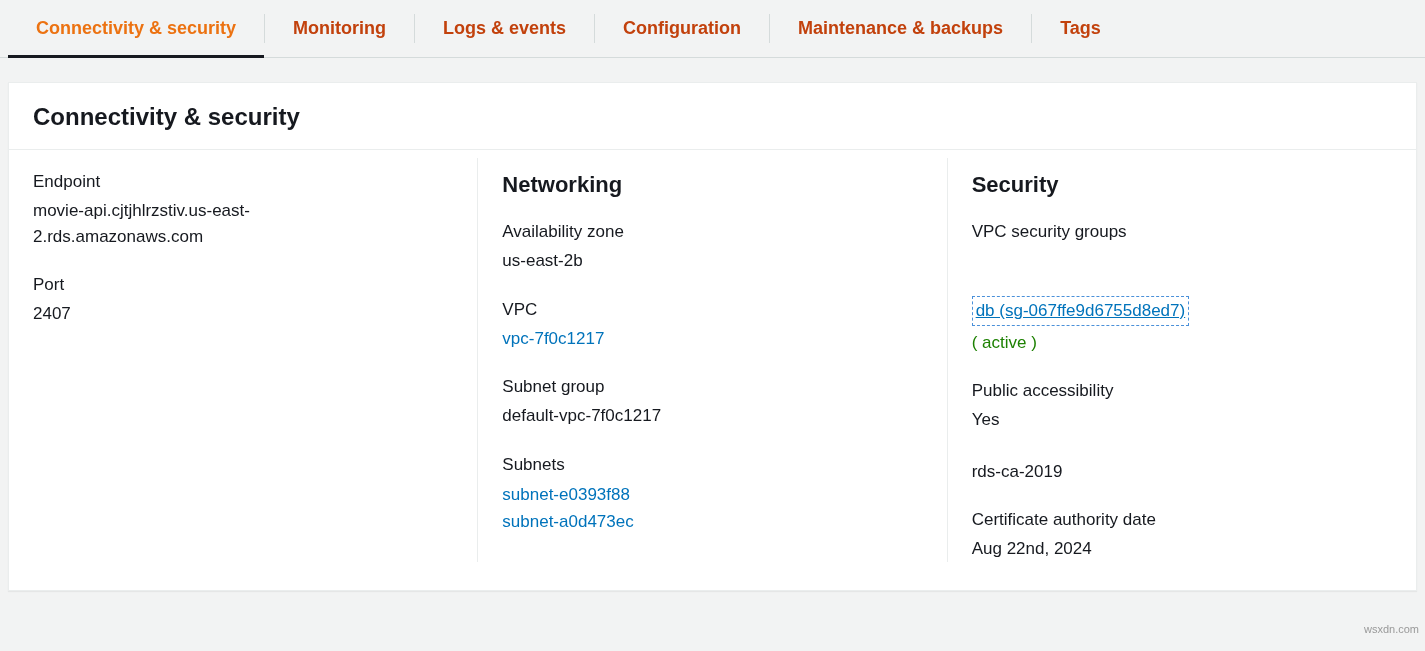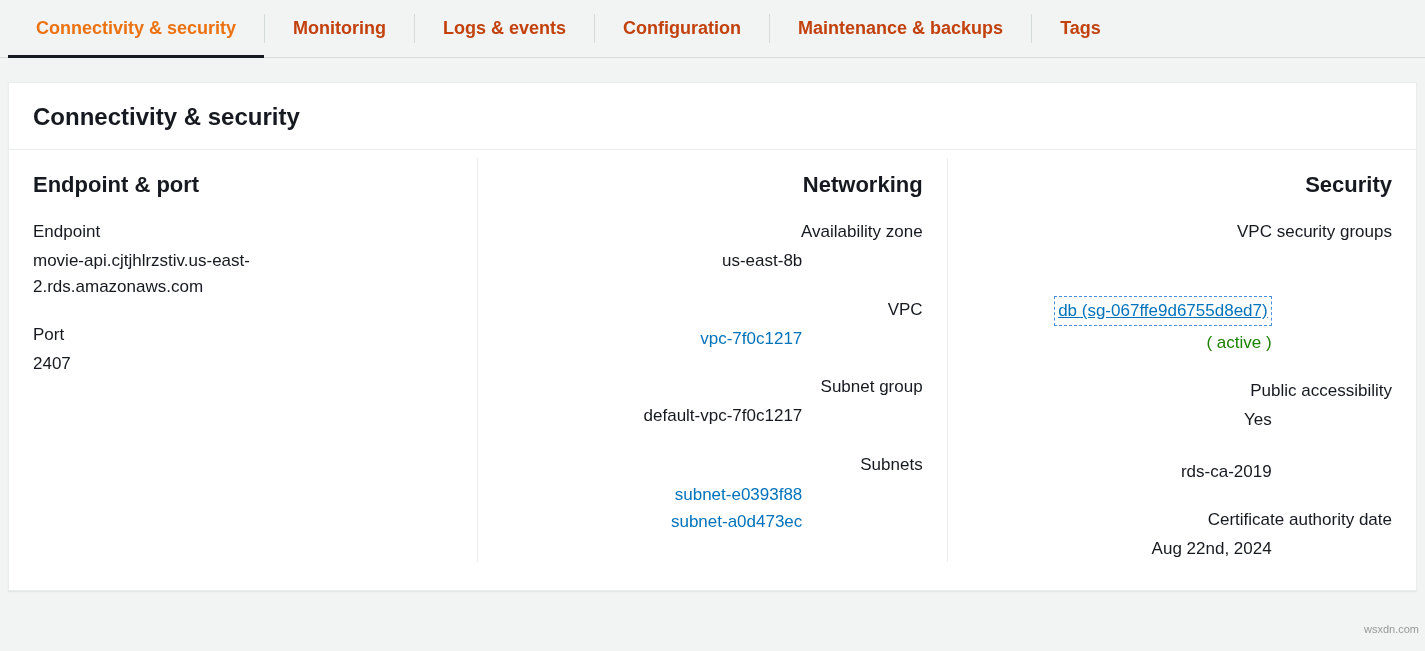--- a/index.html
+++ b/index.html
@@ -72,21 +72,20 @@
   .panel-body {
     display:flex;
     padding:8px 0 28px 0;
   }
   .col {
     flex:1;
     padding:14px 24px 0 24px;
   }
   .col + .col {
     border-left:1px solid #eaeded;
-    text-align:right;
   }
   .col-title {
     font-size:22px;
     font-weight:700;
     margin:0 0 24px 0;
     color:#16191f;
   }
   .field { margin-bottom:26px; }
   .field:last-child { margin-bottom:0; }
   .flabel {
@@ -148,39 +147,38 @@
 <div class="tabs-underline"></div>
 <div class="gap"></div>
 
 <div class="panel">
   <div class="panel-header">
     <h1 class="panel-title">Connectivity &amp; security</h1>
   </div>
   <div class="panel-body">
 
     <div class="col">
-      <h2 class="col-title">Endpoint &amp; port</h2>
 
       <div class="field">
         <div class="flabel">Endpoint</div>
         <div class="fvalue">movie-api.cjtjhlrzstiv.us-east-2.rds.amazonaws.com</div>
       </div>
 
       <div class="field">
         <div class="flabel">Port</div>
         <div class="fvalue">2407</div>
       </div>
     </div>
 
     <div class="col">
       <h2 class="col-title">Networking</h2>
 
       <div class="field">
         <div class="flabel">Availability zone</div>
-        <div class="fvalue">us-east-8b</div>
+        <div class="fvalue">us-east-2b</div>
       </div>
 
       <div class="field">
         <div class="flabel">VPC</div>
         <div class="fvalue"><a class="link">vpc-7f0c1217</a></div>
       </div>
 
       <div class="field">
         <div class="flabel">Subnet group</div>
         <div class="fvalue">default-vpc-7f0c1217</div>

